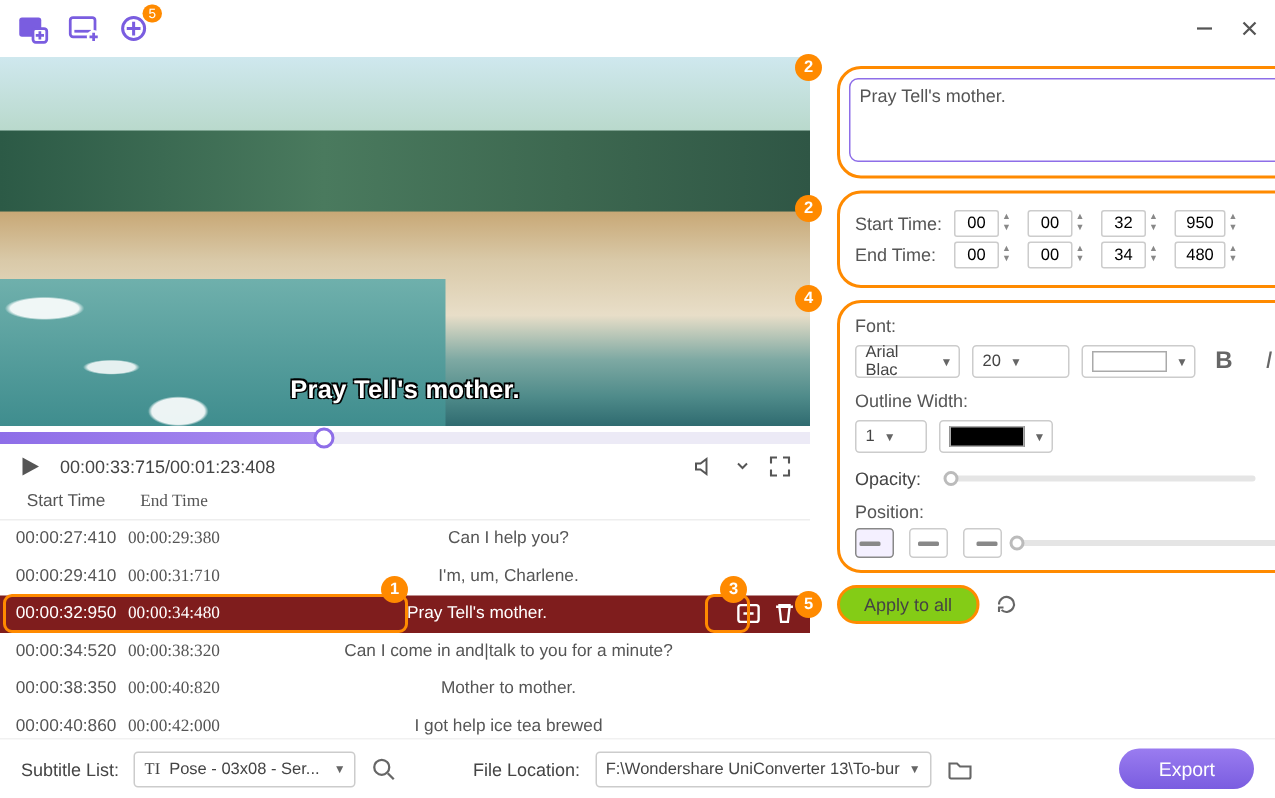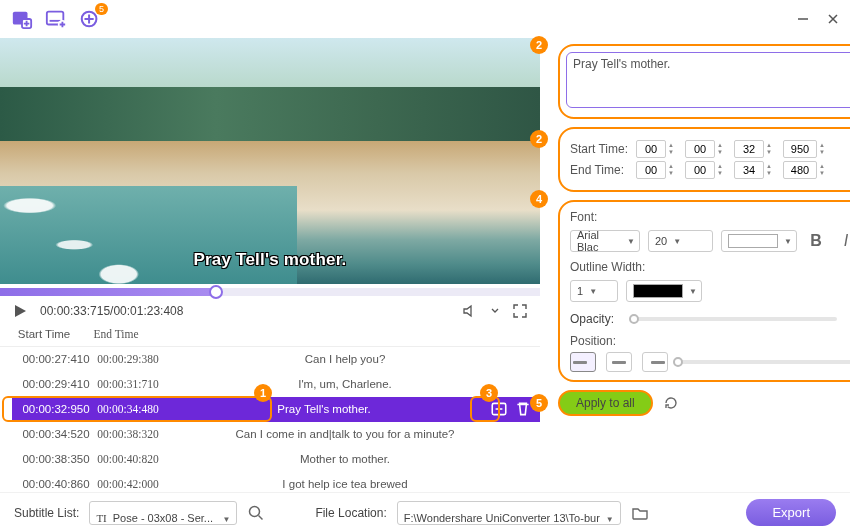--- a/index.html
+++ b/index.html
@@ -35,22 +35,22 @@
 
 .controls { height: 26px; display: flex; align-items: center; padding: 0 12px; gap: 12px; }
 .controls .spacer { flex: 1; }
 .ctrl-icon { width: 16px; height: 16px; display: inline-flex; align-items: center; justify-content: center; }
 
 .table-head, .row { display: flex; align-items: center; padding: 0 8px; height: 22px; text-align: center; }
 .table-head { color: #555; border-bottom: 1px solid #eee; height: 24px; font-size: 11.5px; }
 .col-start { width: 72px; }
 .col-end { width: 72px; font-family: Liberation Serif, serif; }
 .col-content { flex: 1; padding-right: 6px; overflow: hidden; text-overflow: ellipsis; white-space: nowrap; }
-.row { height: 25px; font-size: 11.5px; color: #555; margin-left: 12px; }
-.row.selected { background: #6d28d9; color: #fff; }
+.row { height: 25px; font-size: 11.5px; color: #555; }
+.row.selected { background: #7f1d1d; color: #fff; }
 .row-actions { display: flex; gap: 6px; align-items: center; margin-left: auto; }
 .row-icon-btn { width: 18px; height: 18px; display: inline-flex; align-items: center; justify-content: center; }
 
 .callout1 { position: absolute; border: 2px solid #ff8a00; border-radius: 6px; pointer-events: none; }
 .num-badge { position: absolute; width: 18px; height: 18px; border-radius: 50%; background: #ff8a00; color: #fff; font-size: 11px; display: flex; align-items: center; justify-content: center; font-weight: bold; z-index: 5; }
 
 .panel-box { border: 2px solid #ff8a00; border-radius: 16px; padding: 8px 10px; margin-bottom: 8px; position: relative; }
 .subtitle-edit { width: 100%; height: 56px; border: 1.5px solid #8e6ee8; border-radius: 6px; padding: 4px 6px; font-size: 12px; color: #555; resize: none; outline: none; font-family: Arial; }
 .time-row { display: flex; align-items: center; gap: 4px; margin: 3px 0; }
 .time-label { width: 62px; color: #555; }
@@ -76,21 +76,21 @@
 .opacity-row, .position-row { display: flex; align-items: center; gap: 10px; }
 .pos-btn { width: 26px; height: 20px; border: 1px solid #ccc; border-radius: 3px; display: inline-flex; align-items: center; justify-content: center; cursor: pointer; background: #fff; }
 .pos-btn.active { border-color: #888; background: #f4f0ff; }
 .pos-btn span { width: 14px; height: 3px; background: #888; border-radius: 1px; }
 
 .apply-row { display: flex; align-items: center; gap: 10px; margin-top: 6px; }
 .apply-btn { border: 2px solid #ff8a00; border-radius: 16px; padding: 4px 16px; background: #84cc16; font-size: 12px; cursor: pointer; color: #444; }
 
 .bottom { position: absolute; left: 0; right: 0; bottom: 0; height: 40px; display: flex; align-items: center; padding: 0 14px; gap: 10px; border-top: 1px solid #f1f1f1; }
 .export-btn { margin-left: auto; background: linear-gradient(#9a7cf0,#7a5de0); color: #fff; border: none; border-radius: 16px; padding: 6px 26px; font-size: 13px; cursor: pointer; }
-.field-sel { height: 24px; border: 1px solid #ccc; border-radius: 3px; display: inline-flex; align-items: flex-end; padding: 0 6px; font-size: 11px; gap: 6px; background: #fff; min-width: 148px; }
+.field-sel { height: 24px; border: 1px solid #ccc; border-radius: 3px; display: inline-flex; align-items: center; padding: 0 6px; font-size: 11px; gap: 6px; background: #fff; min-width: 148px; }
 .folder-icon, .search-icon { width: 18px; height: 18px; display: inline-flex; align-items: center; justify-content: center; color: #666; }
 
 
 #co1 { left: 2px; top: 396px; width: 270px; height: 26px; }
 #co3 { left: 470px; top: 396px; width: 30px; height: 26px; }
 </style>
 </head>
 <body>
 
 <div class="titlebar">

